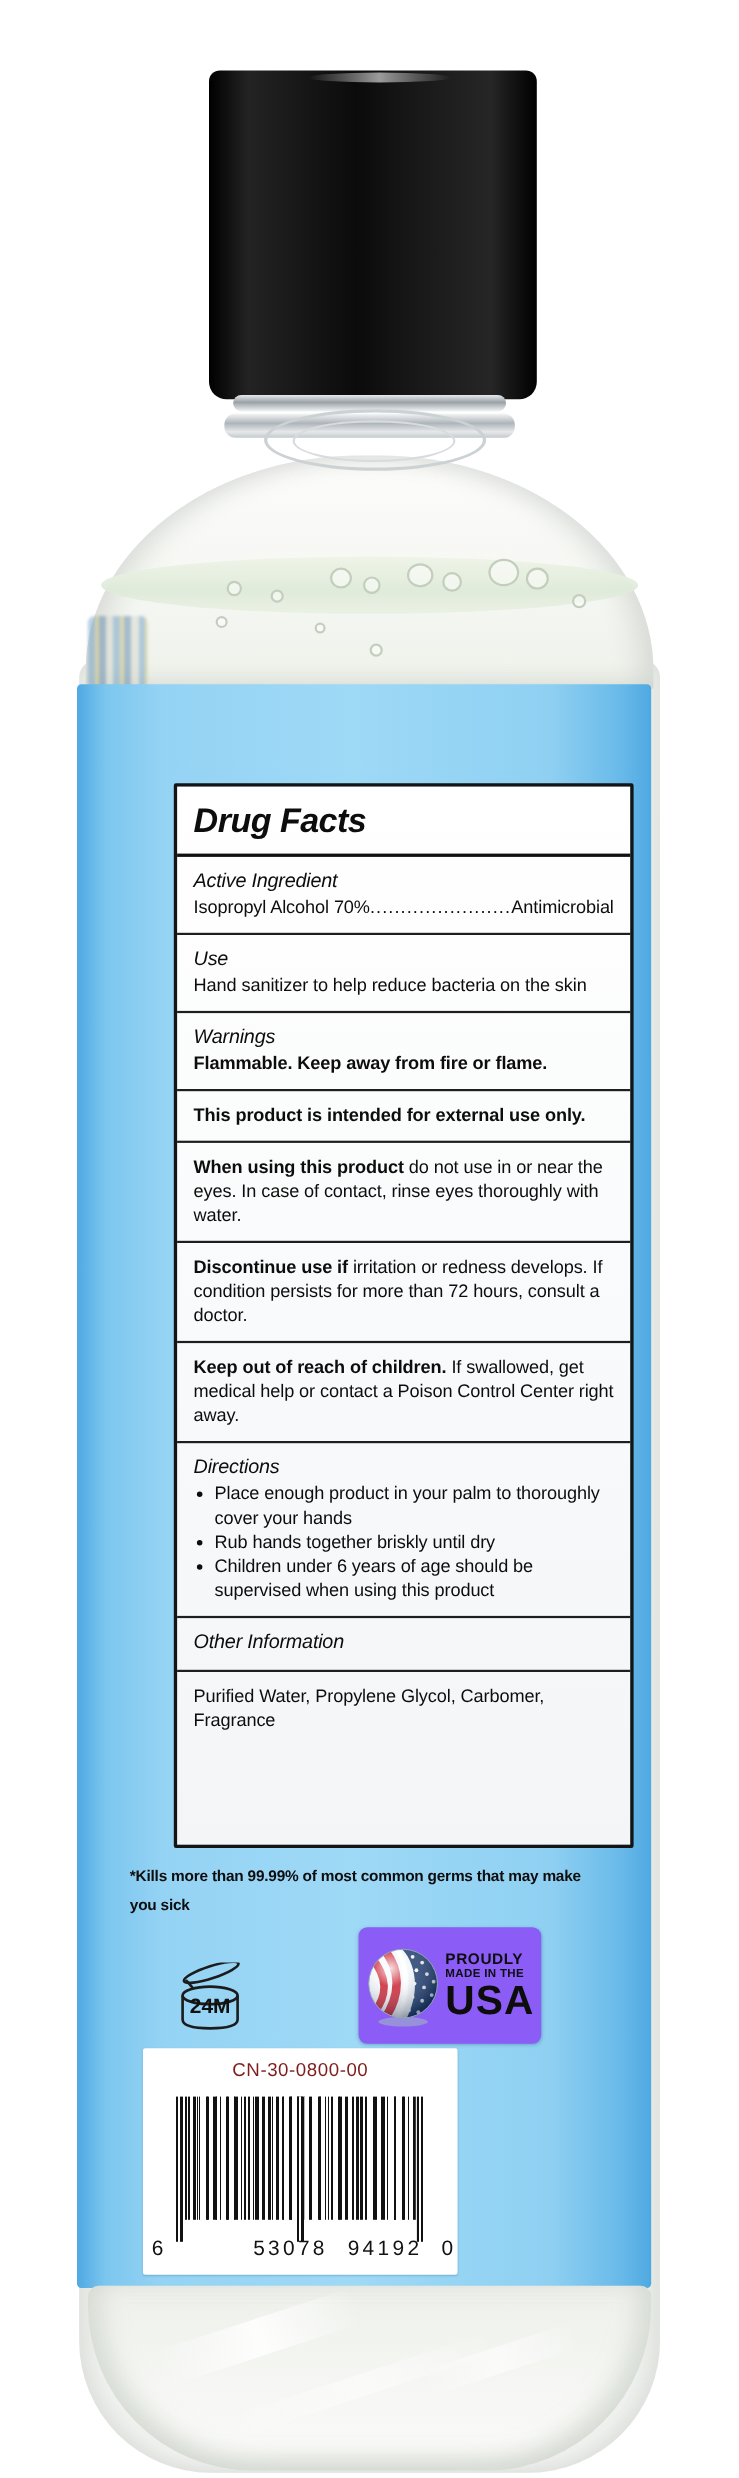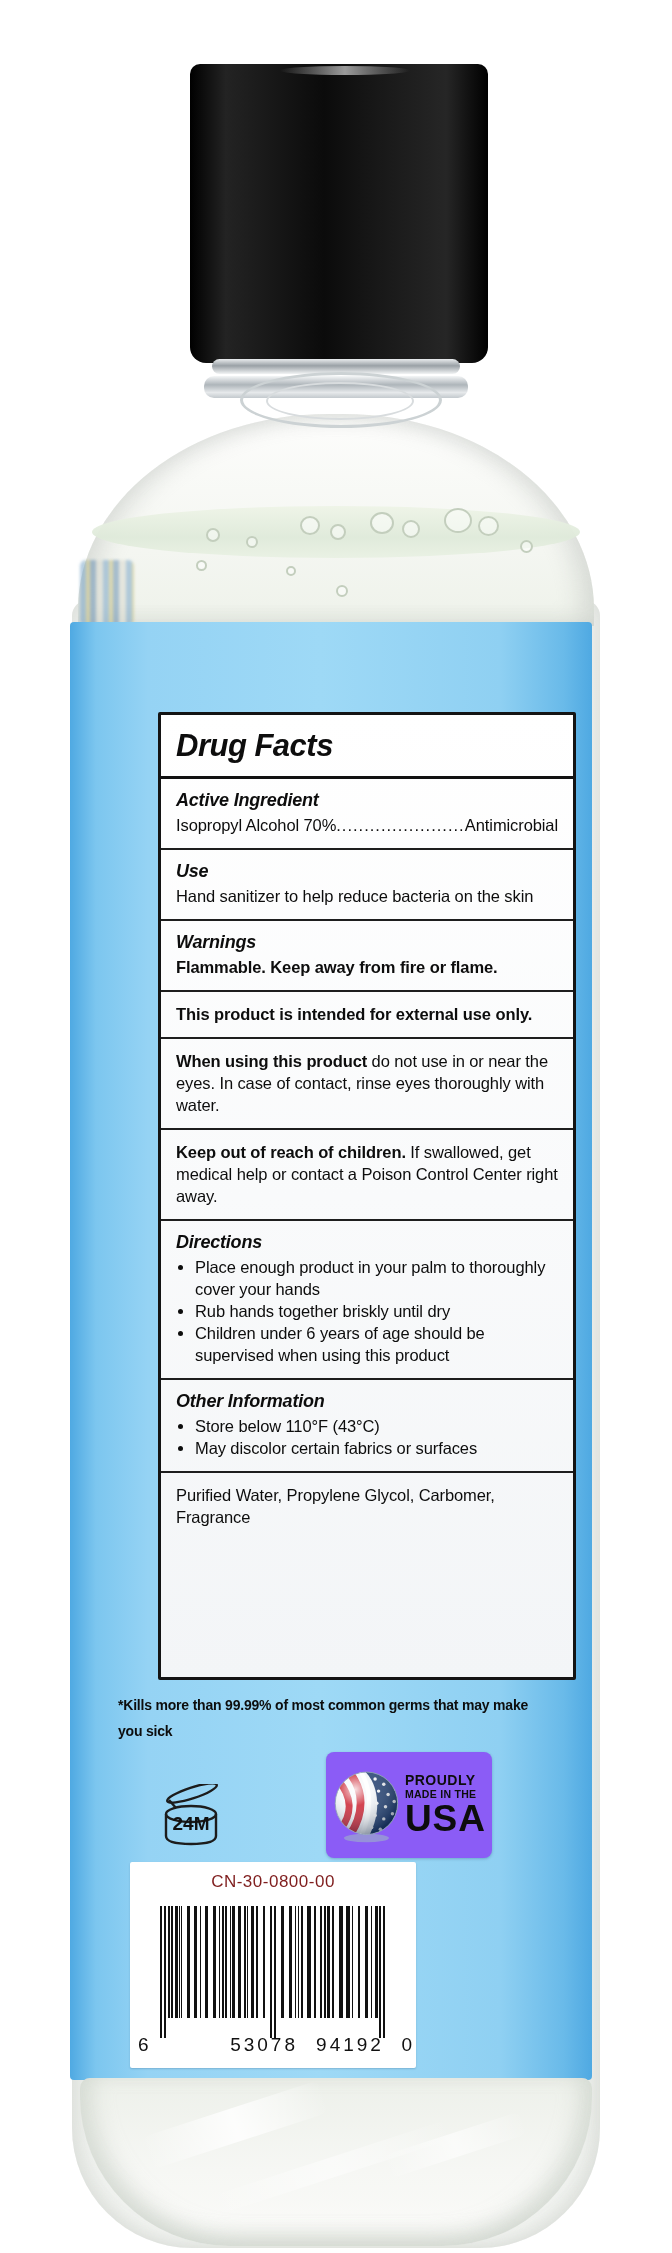--- a/index.html
+++ b/index.html
@@ -68,21 +68,21 @@
     position:absolute;left:118px;top:712px;width:418px;height:968px;
     box-sizing:border-box;border:3px solid #141414;border-radius:2px;
     background:linear-gradient(180deg,#ffffff,#f3f5f7);
     display:flex;flex-direction:column;margin-left:40px;
   }
   .sec{padding:11px 15px 12px;box-sizing:border-box;}
   .sec + .sec{border-top:2px solid #1e1e1e;}
   .sec--thick{border-top:3px solid #111 !important;}
   .sec:last-child{flex:1;}
   .df-title{font-size:31px;font-weight:bold;font-style:italic;letter-spacing:-0.5px;padding:13px 15px 12px;}
-  .h{font-size:18px;font-weight:bold;font-style:italic;letter-spacing:-0.2px;margin-bottom:3px;}
+  .h{font-size:18px;font-weight:normal;font-style:italic;letter-spacing:-0.2px;margin-bottom:3px;}
   .body{font-size:16.5px;line-height:22px;letter-spacing:-0.1px;}
   .b{font-weight:bold;}
   .bold-body{font-weight:bold;}
   .leader{display:flex;align-items:baseline;}
   .leader .dots{flex:1;overflow:hidden;white-space:nowrap;letter-spacing:1px;}
   ul.items{margin:0;padding-left:19px;}
   ul.items li{font-size:16.5px;line-height:22px;letter-spacing:-0.1px;}
   
   .kills{
     position:absolute;left:118px;top:1692px;width:436px;
@@ -163,40 +163,39 @@
   </div>
 
   <div class="sec">
     <div class="body bold-body">This product is intended for external use only.</div>
   </div>
 
   <div class="sec">
     <div class="body"><span class="b">When using this product</span><span> do not use in or near the eyes. In case of contact, rinse eyes thoroughly with water.</span></div>
   </div>
 
+  <div class="sec">
+    <div class="body"><span class="b">Discontinue use if</span><span> irritation or redness develops. If condition persists for more than 72 hours, consult a doctor.</span></div>
+  </div>
 
   <div class="sec">
     <div class="body"><span class="b">Keep out of reach of children.</span><span> If swallowed, get medical help or contact a Poison Control Center right away.</span></div>
   </div>
 
   <div class="sec">
     <div class="h">Directions</div>
     <ul class="items">
       <li>Place enough product in your palm to thoroughly cover your hands</li>
       <li>Rub hands together briskly until dry</li>
       <li>Children under 6 years of age should be supervised when using this product</li>
     </ul>
   </div>
 
   <div class="sec">
     <div class="h">Other Information</div>
-    <ul class="items">
-      <li>Store below 110°F (43°C)</li>
-      <li>May discolor certain fabrics or surfaces</li>
-    </ul>
   </div>
 
   <div class="sec">
     <div class="body">Purified Water, Propylene Glycol, Carbomer, Fragrance</div>
   </div>
 </div>
 
 <div class="kills">*Kills more than 99.99% of most common germs that may make you sick</div>
 
 <div class="pao">

